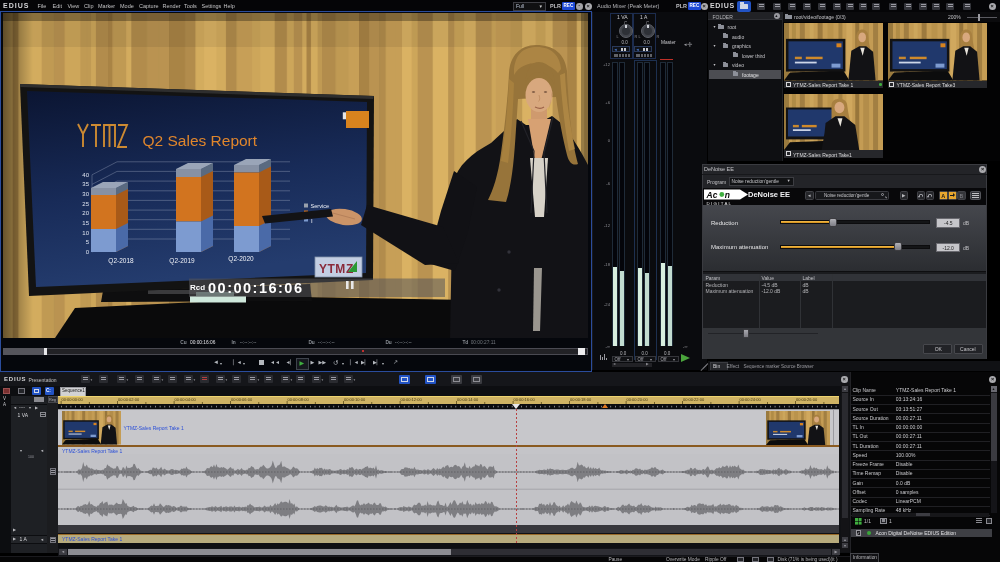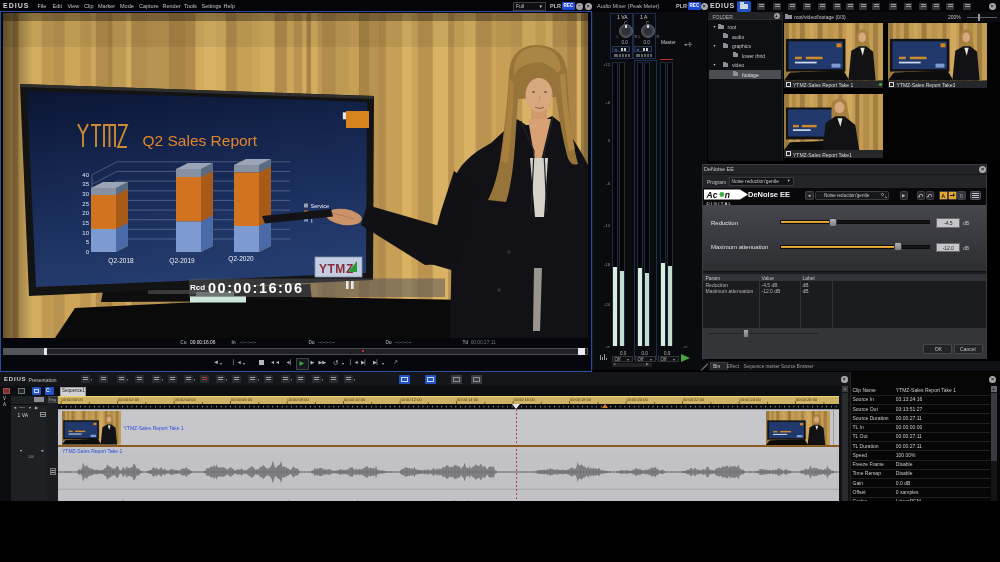--- a/index.html
+++ b/index.html
@@ -1,15 +1,15 @@
 <!DOCTYPE html>
 <html><head><meta charset="utf-8"><style>
 *{margin:0;padding:0;box-sizing:border-box;font-family:"Liberation Sans",sans-serif;}
 html,body{width:1000px;height:562px;background:#000;overflow:hidden;}
-#page{position:relative;width:1000px;height:501px;background:#000;overflow:hidden;}
+#page{position:relative;width:1000px;height:562px;background:#000;overflow:hidden;}
 #page div{position:absolute;}
 </style></head><body>
 <div id="page">
 <div style="left:0px;top:0px;width:1000px;height:12px;background:#050507;"></div>
 <div style="left:3px;top:2px;font-size:7px;line-height:8px;color:#d4d4d6;white-space:nowrap;letter-spacing:1px;font-weight:bold;">EDIUS</div>
 <div style="left:37.5px;top:3px;font-size:5.5px;line-height:6.5px;color:#c2c2c4;white-space:nowrap;">File</div>
 <div style="left:52.5px;top:3px;font-size:5.5px;line-height:6.5px;color:#c2c2c4;white-space:nowrap;">Edit</div>
 <div style="left:67.5px;top:3px;font-size:5.5px;line-height:6.5px;color:#c2c2c4;white-space:nowrap;">View</div>
 <div style="left:84px;top:3px;font-size:5.5px;line-height:6.5px;color:#c2c2c4;white-space:nowrap;">Clip</div>
 <div style="left:98px;top:3px;font-size:5.5px;line-height:6.5px;color:#c2c2c4;white-space:nowrap;">Marker</div>

